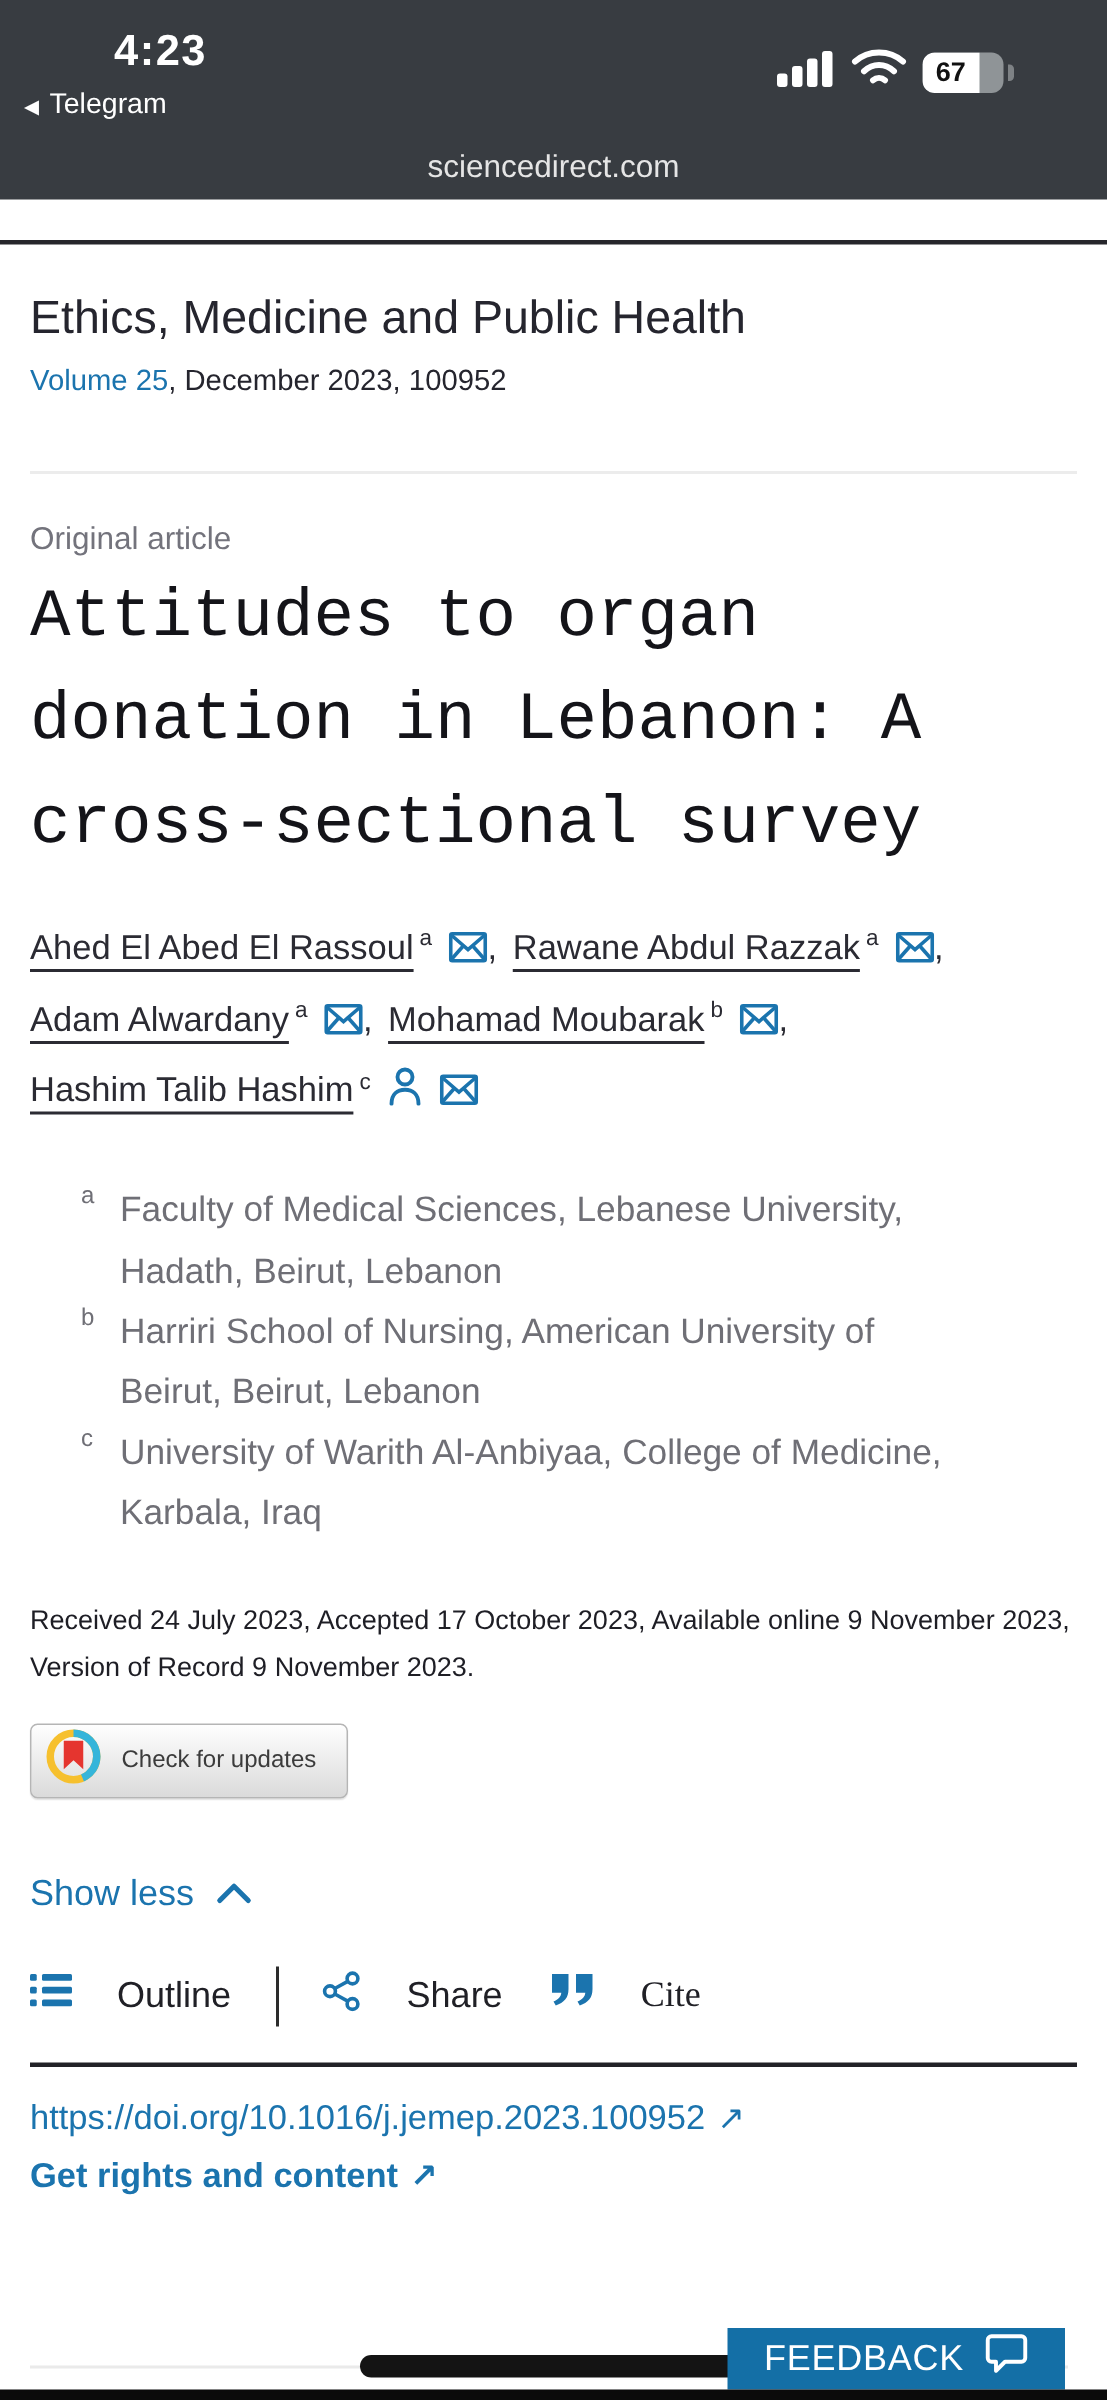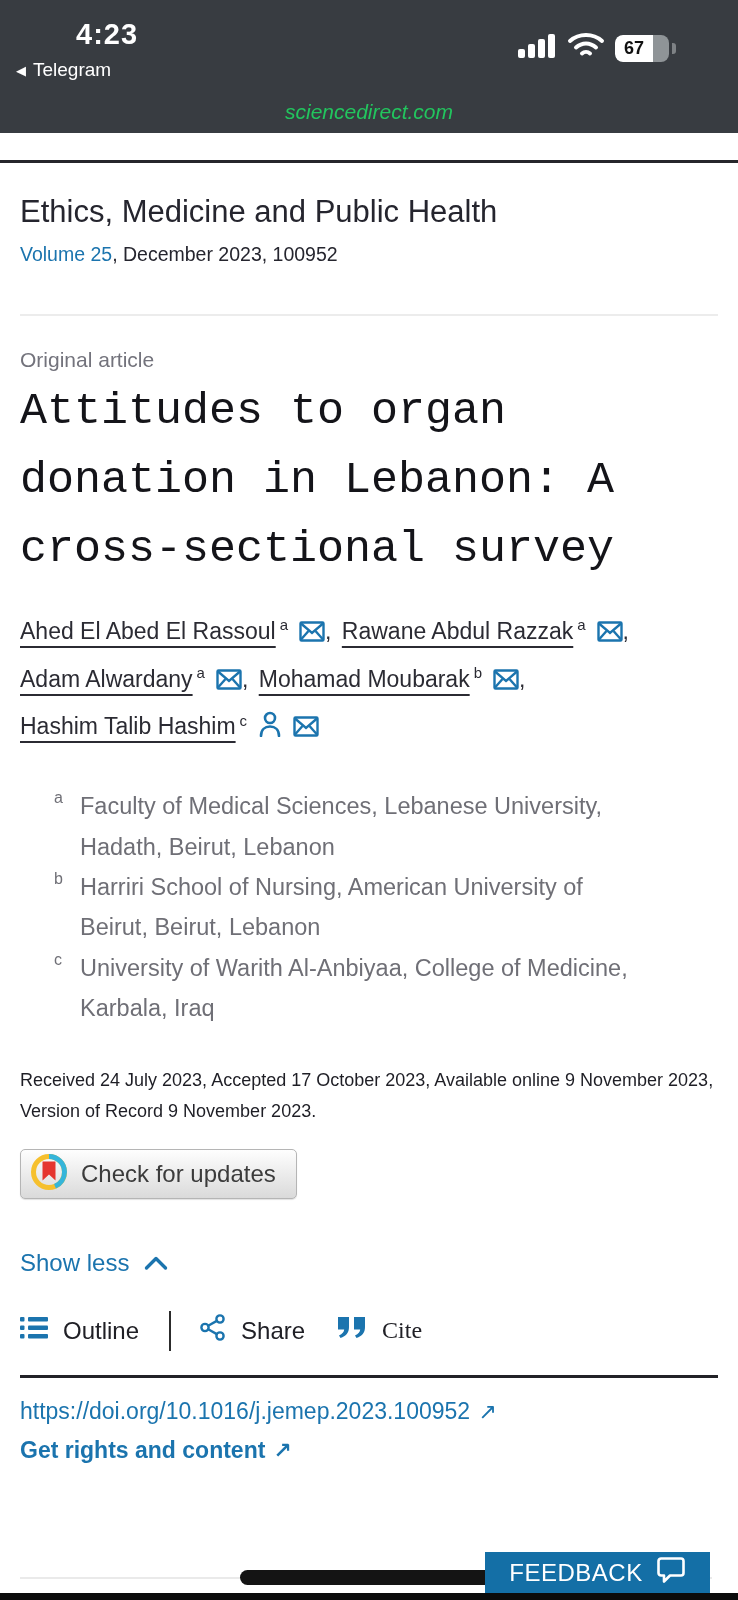--- a/index.html
+++ b/index.html
@@ -11,21 +11,21 @@
   .statusbar{position:relative;width:100%;height:133px;background:var(--status_bar_bg,#383c41);color:#fff;}
   .time{position:absolute;left:76px;top:18px;font-size:29px;font-weight:600;letter-spacing:1px;}
   .back{position:absolute;left:16px;top:59px;font-size:19px;display:flex;align-items:center;gap:7px;color:#fff;}
   .back .tri{font-size:13px;line-height:1;}
   .status-icons{position:absolute;right:62px;top:33px;display:flex;align-items:center;gap:10px;height:30px;}
   .battery{position:relative;width:54px;height:27px;border-radius:8px;background:#8f9497;overflow:hidden;}
   .battery .fill{position:absolute;left:0;top:0;bottom:0;width:70%;background:#fff;border-radius:8px 0 0 8px;
                  display:flex;align-items:center;justify-content:center;}
   .battery .pct{color:#111;font-size:18px;font-weight:700;}
   .battery-nub{width:4px;height:11px;background:#7e8285;border-radius:0 3px 3px 0;margin-left:-7px;}
-  .url{position:absolute;bottom:9px;left:0;width:100%;text-align:center;font-size:21px;color:#22c55e;font-style:italic;}
+  .url{position:absolute;bottom:9px;left:0;width:100%;text-align:center;font-size:21px;color:#e5e5e5;}
   .browser-gap{height:27px;background:#fff;}
   .hairline{height:3px;background:#26262b;}
 
   
   .content{padding:0 20px;}
   .journal-head{margin-top:30px;text-align:left;}
   .journal-name{font-size:31px;font-weight:400;color:#25252e;margin:0;line-height:1.2;}
   .volume-line{margin-top:13px;font-size:19.5px;color:#25252e;}
   a{text-decoration:none;}
   .blue{color:var(--link_blue,#1b74ae);}
@@ -42,26 +42,26 @@
   .author .sep{margin-right:4px;}
   
   .affiliations{margin-top:34px;}
   .affiliation{position:relative;padding-left:60px;max-width:560px;font-size:23.5px;color:#6f6f76;line-height:1.72;}
   .affiliation .aff-sup{position:absolute;left:34px;top:-2px;font-size:16px;}
   .dates{margin-top:36px;font-size:18px;color:#1e1e25;line-height:1.72;max-width:700px;}
   
   .check-btn{margin-top:22px;display:inline-flex;align-items:center;gap:13px;height:48px;
              padding:0 20px 0 9px;border:1px solid #b5b5b5;border-radius:5px;
              background:linear-gradient(#fefefe,#dadada);box-shadow:0 1px 1px rgba(0,0,0,.12);cursor:pointer;}
-  .check-btn .label{font-size:24px;color:#3b3b3b;}
+  .check-btn .label{font-size:16px;color:#3b3b3b;}
   
   .show-less{margin-top:50px;display:inline-flex;align-items:center;gap:15px;font-size:24px;cursor:pointer;}
   
   .toolbar{margin-top:34px;display:flex;align-items:center;font-size:24px;color:#202026;}
-  .tool{display:inline-flex;align-items:center;gap:15px;cursor:pointer;}
+  .tool{display:inline-flex;align-items:center;gap:30px;cursor:pointer;}
   .vdivider{width:2px;height:40px;background:#2c2c2c;margin:0 28px 0 30px;}
   .tool + .tool.cite{margin-left:32px;font-family:Liberation Serif, serif;}
   .dark-divider{margin-top:24px;height:3px;background:#222227;}
   .doi-line{margin-top:20px;font-size:23px;}
   .rights-line{margin-top:12px;font-size:23px;font-weight:bold;}
   .ext-arrow{margin-left:8px;font-size:22px;}
   
   .bottom-line{position:absolute;left:20px;width:692px;top:1577px;height:2px;background:#eaeaea;}
   .home-indicator{position:absolute;left:240px;top:1570px;width:265px;height:15px;border-radius:8px;background:#141414;z-index:3;}
   .feedback-btn{position:absolute;left:485px;top:1552px;width:225px;height:41px;background:var(--feedback_blue,#146fa6);

